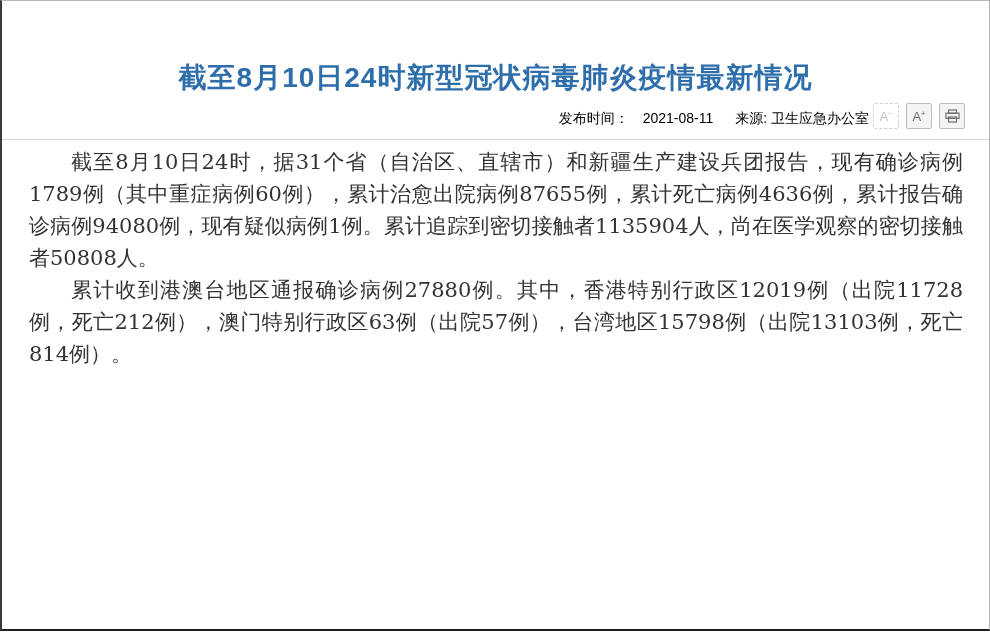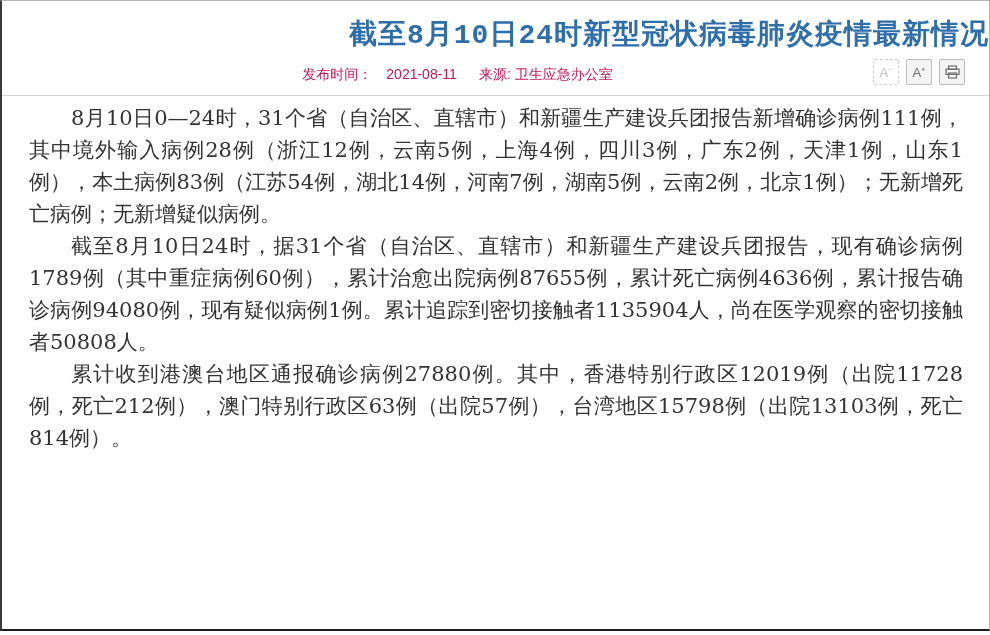--- a/index.html
+++ b/index.html
@@ -18,33 +18,34 @@
   }
 
   
   .header {
     position: relative;
     height: 95px;
     border-bottom: 1px solid #d5d5d5;
   }
   .page-title {
     padding-top: 14px;
-    text-align: right;
+    text-align: center;
     font-size: 28px;
     font-weight: bold;
     color: #2e6eaa;
-    font-family: Liberation Mono, monospace;
+    font-family: Liberation Sans, sans-serif;
     letter-spacing: 1px;
+    margin-top: 44px;
   }
   .meta-row {
     margin-top: 13px;
     padding-right: 120px;       
-    text-align: center;
+    text-align: right;
     font-size: 14px;
-    color: #be185d;
+    color: #000000;
     margin-left: 44px;
   }
   .meta-row .gap-lg { display: inline-block; width: 14px; }
   .meta-row .gap-xl { display: inline-block; width: 22px; }
 
   
   .toolbar {
     position: absolute;
     top: 58px;
     right: 24px;
@@ -110,18 +111,17 @@
               <rect x="1" y="4.2" width="13" height="5.2"></rect>
               <rect x="3.5" y="8" width="8" height="5"></rect>
             </g>
           </svg>
         </span>
       </div>
     </div>
   </div>
 
   <div class="article">
-    <p>8月10日0—24时，31个省（自治区、直辖市）和新疆生产建设兵团报告新增确诊病例111例，其中境外输入病例28例（浙江12例，云南5例，上海4例，四川3例，广东2例，天津1例，山东1例），本土病例83例（江苏54例，湖北14例，河南7例，湖南5例，云南2例，北京1例）；无新增死亡病例；无新增疑似病例。</p>
     <p>截至8月10日24时，据31个省（自治区、直辖市）和新疆生产建设兵团报告，现有确诊病例1789例（其中重症病例60例），累计治愈出院病例87655例，累计死亡病例4636例，累计报告确诊病例94080例，现有疑似病例1例。累计追踪到密切接触者1135904人，尚在医学观察的密切接触者50808人。</p>
     <p>累计收到港澳台地区通报确诊病例27880例。其中，香港特别行政区12019例（出院11728例，死亡212例），澳门特别行政区63例（出院57例），台湾地区15798例（出院13103例，死亡814例）。</p>
   </div>
 
 </div>
 
 </body></html>

